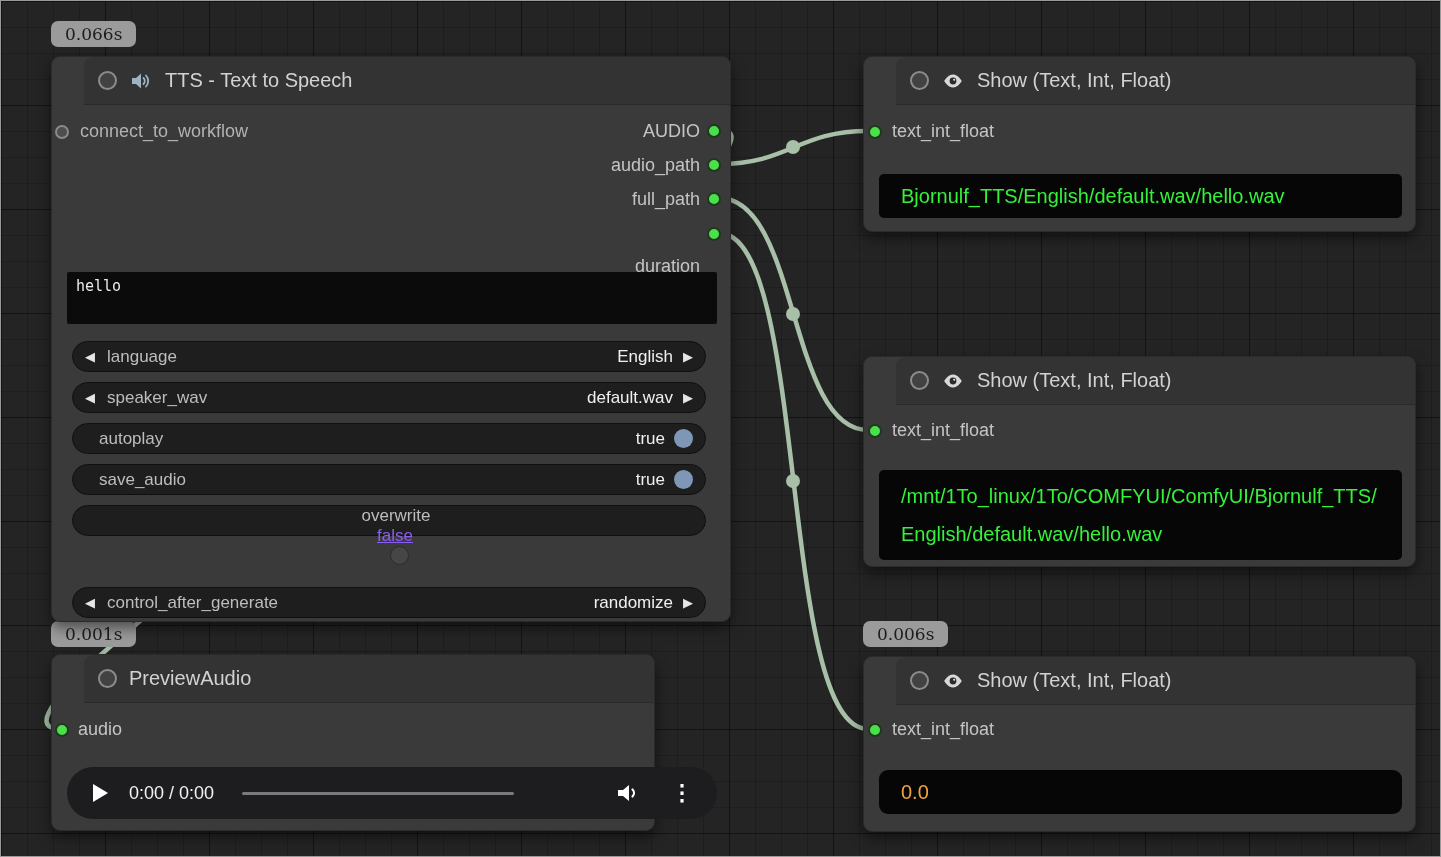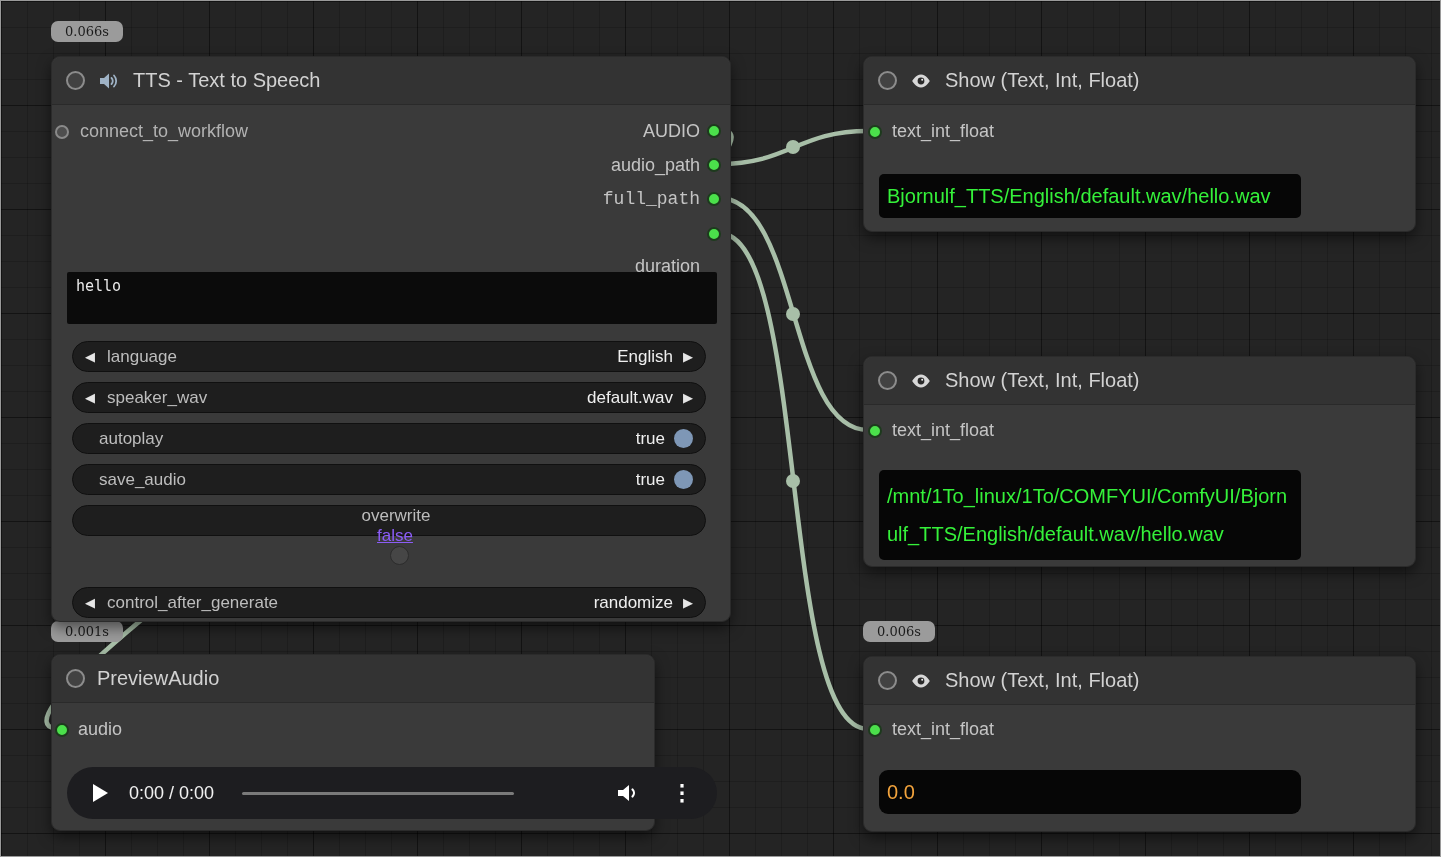--- a/index.html
+++ b/index.html
@@ -15,21 +15,21 @@
       linear-gradient(90deg, rgba(0,0,0,.17) 1px, transparent 1px);
     background-size:104px 104px,104px 104px,26px 26px,26px 26px;
   }
   .links{position:absolute;left:0;top:0;z-index:1;}
   .node{
     position:absolute;z-index:2;background:#3a3a3a;border:1px solid #2b2b2b;
     border-radius:9px;box-shadow:0 6px 14px rgba(0,0,0,.5);box-sizing:border-box;
   }
   .node-header{
     height:48px;background:#333;border-radius:9px 9px 0 0;border-bottom:1px solid #2a2a2a;
-    display:flex;align-items:center;padding:0 14px;gap:12px;box-sizing:border-box;
+    display:flex;align-items:center;padding:0 14px;gap:12px;box-sizing:border-box;margin-left:32px;
   }
   .collapse-dot{width:15px;height:15px;border-radius:50%;border:2px solid #8c8c8c;background:#424242;flex:none;}
   .node-title{font-size:20px;color:#d2d2d2;white-space:nowrap;}
   .hicon{flex:none;display:flex;align-items:center;}
   .slot{position:absolute;width:14px;height:14px;border-radius:50%;box-sizing:border-box;}
   .slot.green{background:#4be04b;border:2px solid #1d3a1d;}
   .slot.gray{background:#4e4e4e;border:2px solid #8a8a8a;}
   .port-label{position:absolute;font-size:18px;color:#c4c4c4;line-height:24px;white-space:nowrap;}
   .out-label{right:30px;text-align:right;}
   .tts-text{
@@ -45,29 +45,29 @@
   .widget .arrow{color:#e6e6e6;font-size:13px;width:20px;flex:none;}
   .widget .arrow.right{text-align:right;}
   .widget .wlabel{margin-left:2px;color:#bdbdbd;white-space:nowrap;}
   .widget .spacer{flex:1;}
   .widget .wvalue{color:#efefef;white-space:nowrap;}
   .widget.toggle{padding-left:24px;}
   .toggle-knob{width:19px;height:19px;border-radius:50%;margin-left:9px;flex:none;}
   .knob-on{background:#7e97b6;}
   .knob-off{background:#464646;border:1px solid #2c2c2c;box-sizing:border-box;}
   .value-box{
-    position:absolute;left:15px;width:422px;background:#060606;border-radius:5px;
-    padding:7px 8px;box-sizing:border-box;font-size:20px;line-height:30px;
+    position:absolute;left:15px;width:523px;background:#060606;border-radius:5px;
+    padding:7px 22px;box-sizing:border-box;font-size:20px;line-height:30px;
     word-break:break-all;overflow:hidden;
   }
   .green-text{color:#35f13a;}
   .orange-text{color:#f2a33c;}
   .timer{
     position:absolute;z-index:2;background:#9b9b9b;color:#1c1c1c;
-    font-family:"DejaVu Serif",serif;font-size:13px;padding:3px 14px;border-radius:7px;
+    font-family:"DejaVu Serif",serif;font-size:17px;padding:3px 14px;border-radius:7px;
   }
   .player{
     position:absolute;left:15px;top:112px;width:650px;height:52px;background:#1d1d20;
     border-radius:26px;display:flex;align-items:center;padding:16px 24px;box-sizing:border-box;
   }
   .player .time{margin-left:20px;font-size:18px;color:#f2f2f2;white-space:nowrap;}
   .player .track{width:272px;height:3px;background:#7a7a7a;border-radius:2px;margin-left:28px;}
   .player .vol{margin-left:auto;display:flex;align-items:center;}
   .player .menu-dots{margin-left:30px;color:#fff;font-size:22px;font-weight:bold;line-height:1;}
 </style>
@@ -107,21 +107,21 @@
     </div>
 
     <span class="slot gray" style="left:3px;top:68px;"></span>
     <span class="port-label" style="left:28px;top:62px;color:#b2b2b2;">connect_to_workflow</span>
 
     <span class="slot green" style="left:655px;top:67px;"></span>
     <span class="port-label out-label" style="top:62px;">AUDIO</span>
     <span class="slot green" style="left:655px;top:101px;"></span>
     <span class="port-label out-label" style="top:96px;">audio_path</span>
     <span class="slot green" style="left:655px;top:135px;"></span>
-    <span class="port-label out-label" style="top:130px;font-family:Liberation Mono, monospace;">full_path</span>
+    <span class="port-label out-label" style="top:130px;">full_path</span>
     <span class="slot green" style="left:655px;top:170px;"></span>
     <span class="port-label out-label" style="top:165px;margin-top:32px;">duration</span>
 
     <div class="tts-text">hello</div>
 
     <div class="widget combo" style="top:284px;">
       <span class="arrow">◀</span>
       <span class="wlabel">language</span>
       <span class="spacer"></span>
       <span class="wvalue">English</span>

